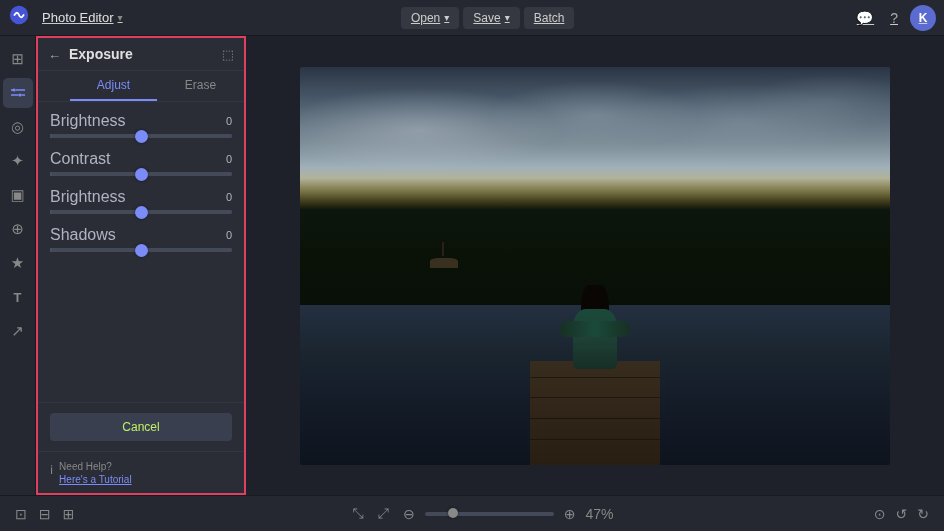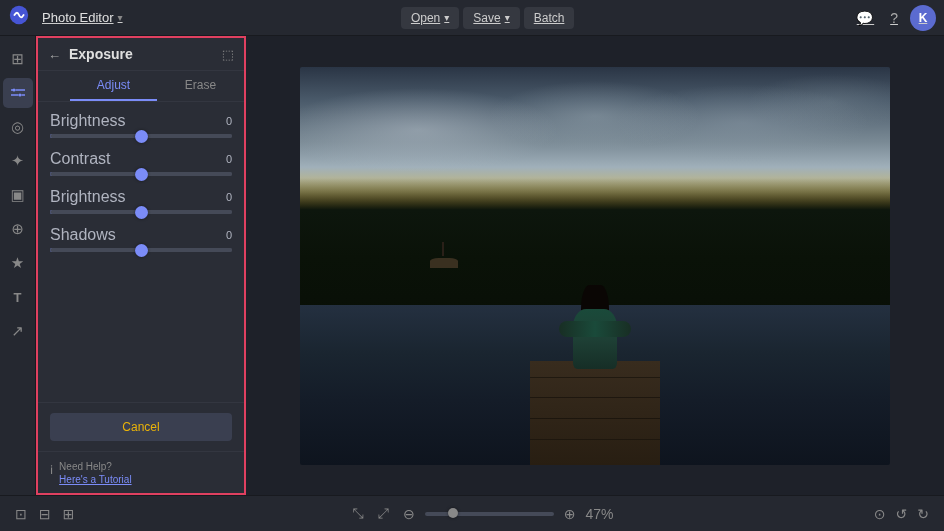--- a/index.html
+++ b/index.html
@@ -226,21 +226,21 @@
     .panel-actions {
       display: flex;
       gap: 8px;
       padding: 10px 12px;
       border-top: 1px solid #333640;
     }
     .btn-cancel {
       flex: 1;
       background: #3a3f50;
       border: none;
-      color: #eab308;
+      color: #bef264;
       font-size: 12px;
       padding: 7px 16px;
       border-radius: 4px;
       cursor: pointer;
     }
     .btn-apply {
       flex: 1;
       background: #5b6bd0;
       border: none;
       color: #fff;

